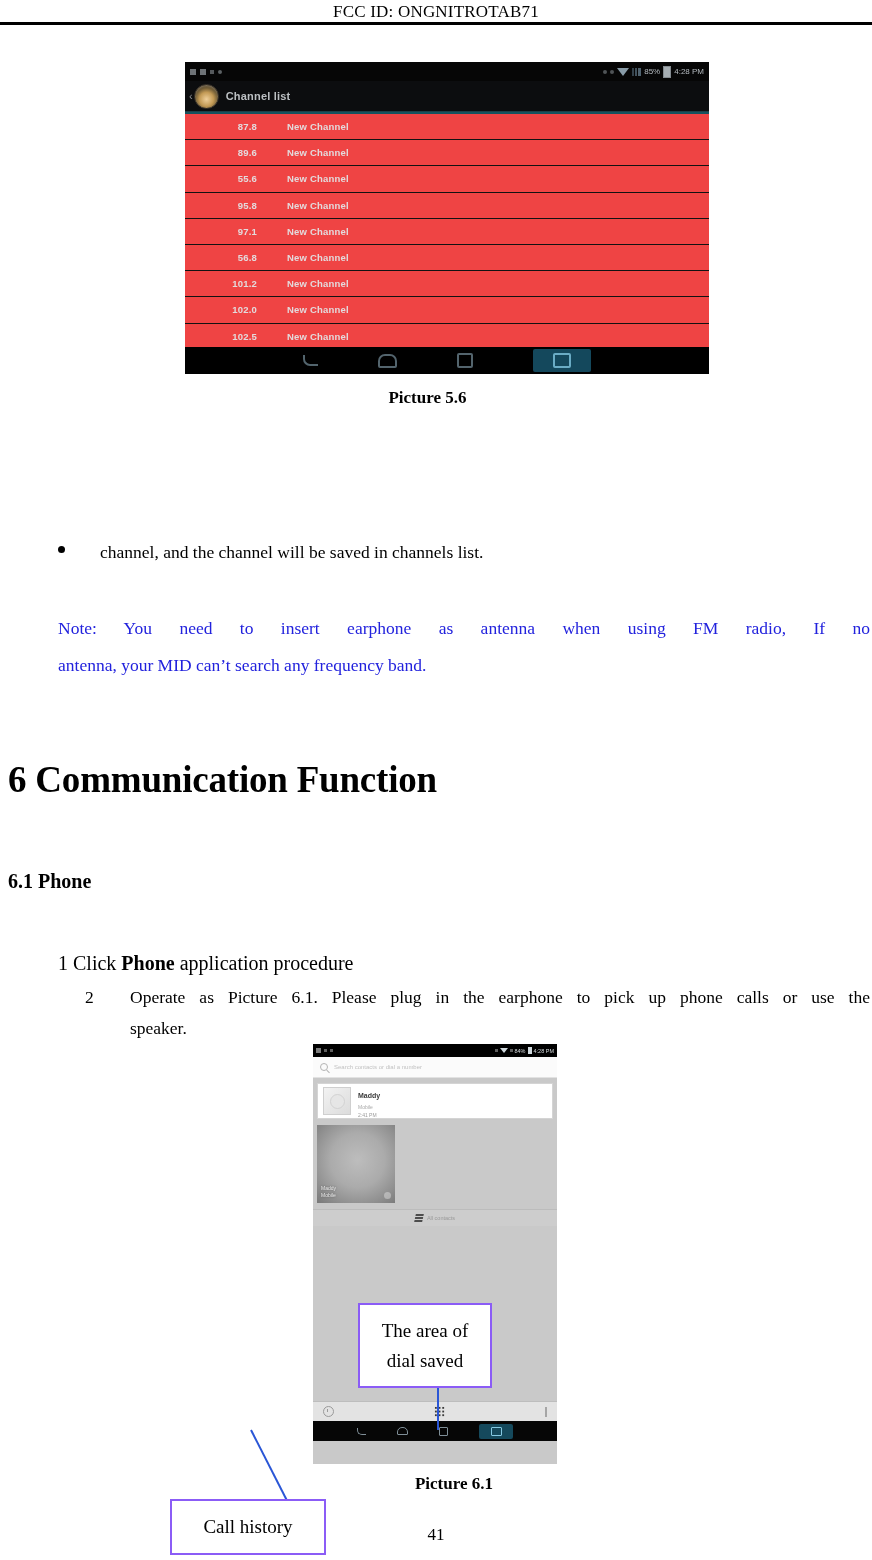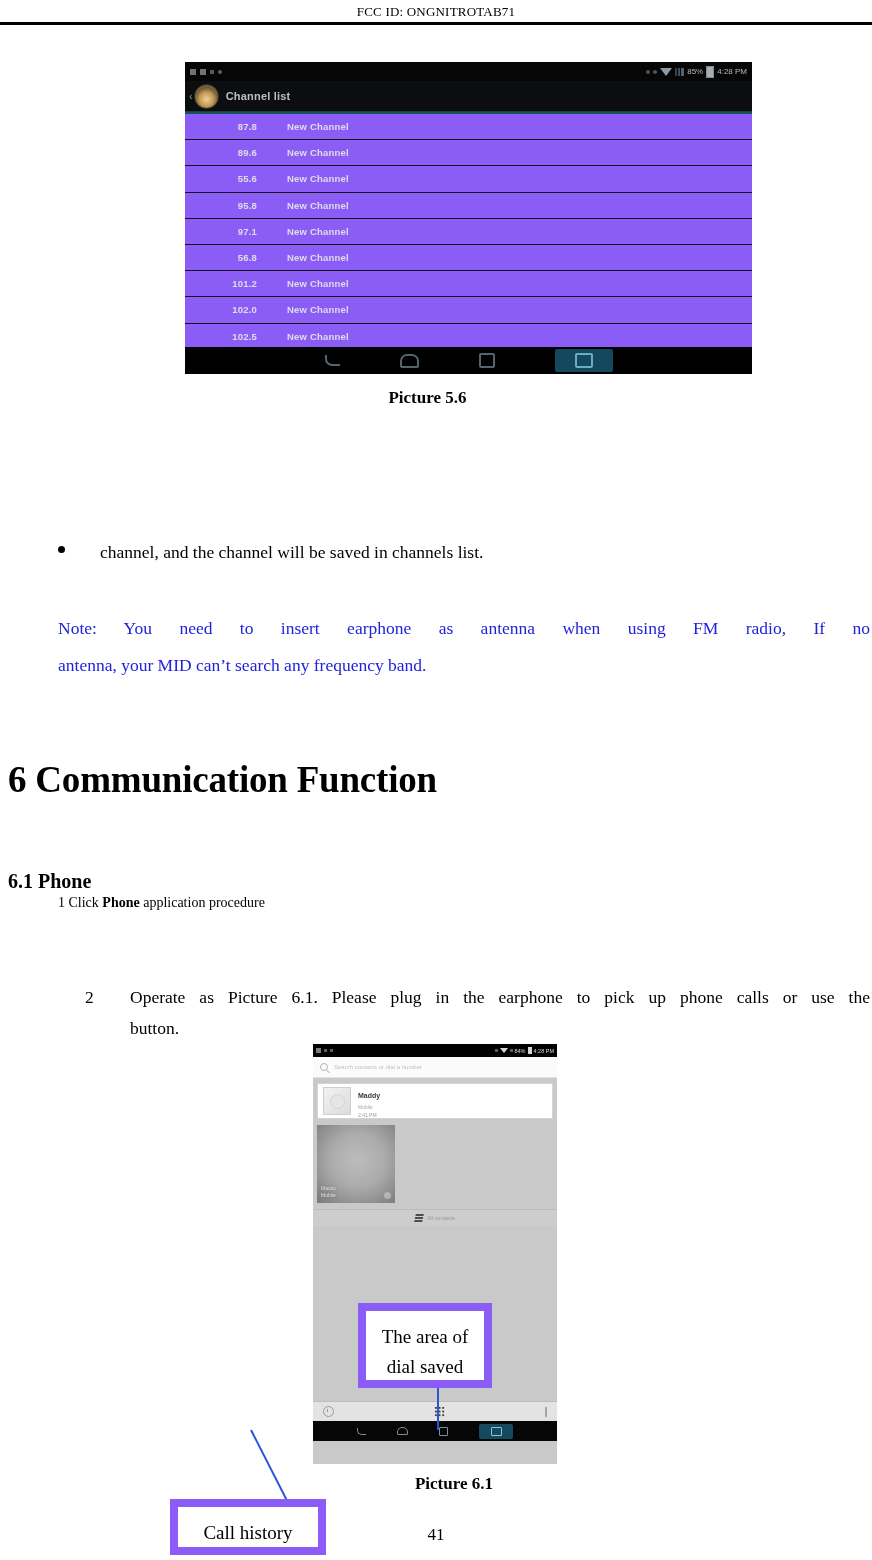--- a/index.html
+++ b/index.html
@@ -18,41 +18,41 @@
 
   
   .page-header {
     position: absolute;
     top: 0; left: 0;
     width: 872px;
     height: 26px;
     text-align: center;
   }
   .page-header-text {
-    font-size: 13px;
+    font-size: 17px;
     letter-spacing: 0.2px;
     line-height: 24px;
     display: block;
   }
   .header-rule {
     position: absolute;
     top: 22px; left: 0;
     width: 872px;
     height: 3px;
     background: #000;
   }
 
   
   .fm-shot {
     position: absolute;
     left: 185px;
     top: 62px;
-    width: 567px;
+    width: 524px;
     height: 312px;
-    background: #8b5cf6;
+    background: #ef4444;
     overflow: hidden;
   }
   .fm-statusbar {
     position: relative;
     height: 19px;
     background: #060606;
     display: flex;
     align-items: center;
     justify-content: space-between;
     padding: 0 5px;
@@ -229,22 +229,22 @@
   .h2 {
     position: absolute;
     left: 8px; top: 870px;
     font-size: 20px;
     font-weight: bold;
   }
 
   
   .step1 {
     position: absolute;
-    left: 58px; top: 895px;
-    font-size: 14px;
+    left: 58px; top: 952px;
+    font-size: 20px;
   }
   .step2 {
     position: absolute;
     left: 85px; top: 982px;
     width: 785px;
     font-size: 17.5px;
     line-height: 31px;
   }
   .step2-num {
     position: absolute; left: 0; top: 0;
@@ -426,21 +426,21 @@
     width: 34px; height: 15px; background: #15495c;
     display: flex; align-items: center; justify-content: center; border-radius: 2px;
   }
   .pnav-shot {
     width: 9px; height: 7px; border: 1.4px solid #86c9e2; border-radius: 1px;
   }
 
   
   .callout {
     position: absolute;
-    border: 8px solid #8b5cf6;
+    border: 2px solid #8b5cf6;
     background: #ffffff;
     box-sizing: border-box;
     text-align: center;
     font-size: 19px;
     z-index: 5;
   }
   #callout-dial {
     left: 358px; top: 1303px;
     width: 134px; height: 85px;
     padding-top: 11px;
@@ -572,21 +572,21 @@
 <div class="h2">6.1 Phone</div>
 
 <div class="step1">
   <span>1 Click </span><b>Phone</b><span> application procedure</span>
 </div>
 
 <div class="step2">
   <span class="step2-num">2</span>
   <div class="step2-body">
     <div class="step2-l1">Operate as Picture 6.1. Please plug in the earphone to pick up phone calls or use the</div>
-    <div class="step2-l2">button.</div>
+    <div class="step2-l2">speaker.</div>
   </div>
 </div>
 
 <div class="phone-shot">
 
   <div class="ph-statusbar">
     <div class="ph-sb-left">
       <span class="ph-sq"></span>
       <span class="ph-sq sm"></span>
       <span class="ph-sq sm"></span>

